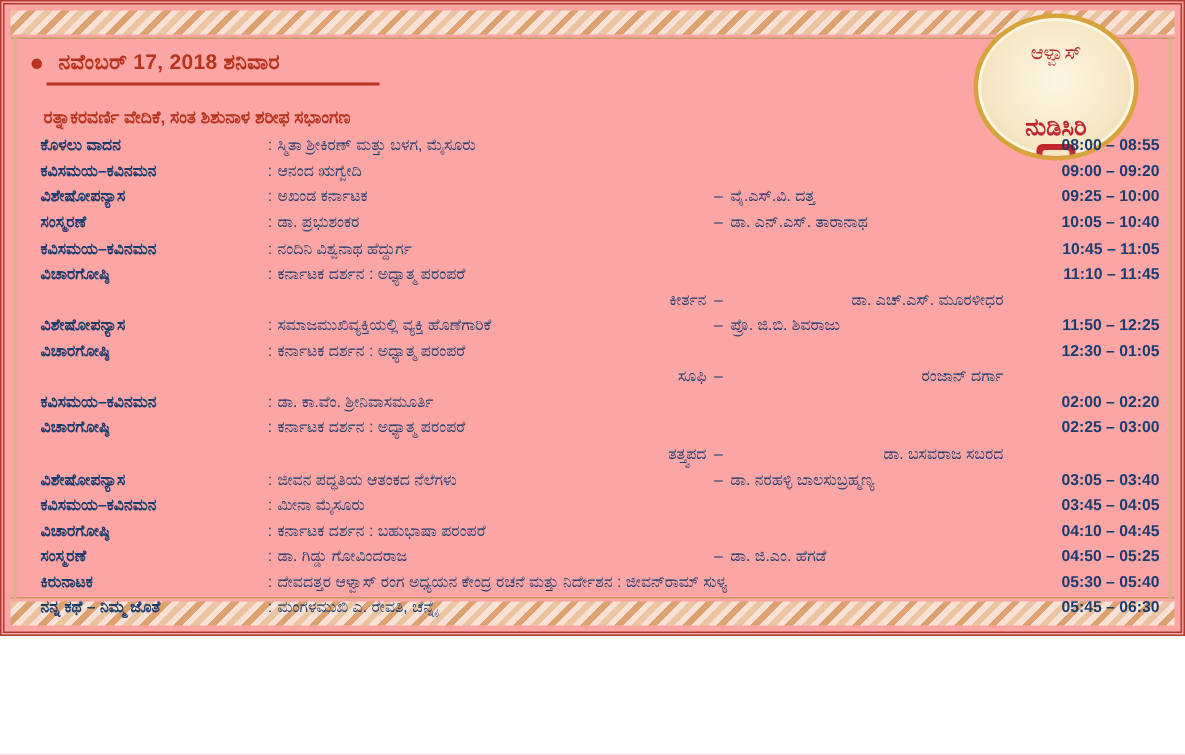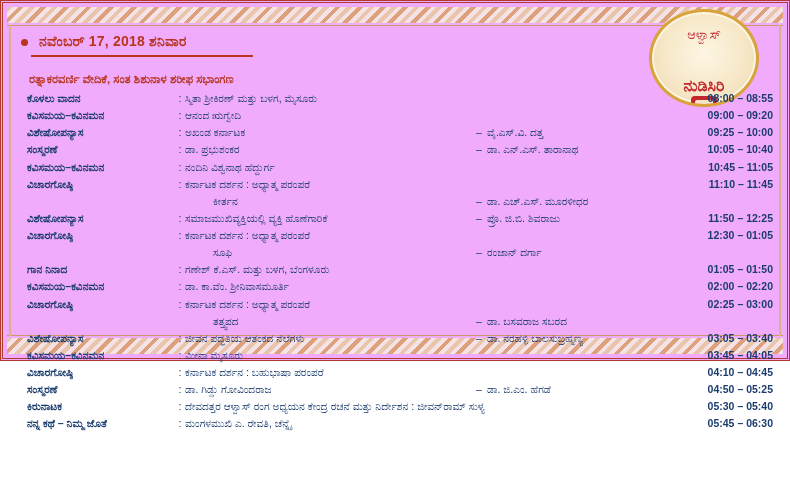--- a/index.html
+++ b/index.html
@@ -9,24 +9,24 @@
   body {
     width: 790px;
     height: 503px;
     background: #ffffff;
     font-family: "Liberation Sans", sans-serif;
     overflow: hidden;
   }
   .page {
     position: relative;
     width: 790px;
-    height: 361px;
+    height: 424px;
     box-sizing: border-box;
     border: 3px double #b03a2e;
-    background: #f0abfc;
+    background: #fca5a5;
   }
   
   .band {
     position: absolute;
     left: 4px;
     right: 4px;
     height: 16px;
     background:
       repeating-linear-gradient(135deg,
         #e8c9a0 0px, #e8c9a0 4px,
@@ -204,20 +204,21 @@
     width: 104px;
     text-align: right;
     white-space: nowrap;
     color: #1a3c6e;
     font-weight: bold;
     padding-right: 2px;
   }
   tr.sub td.c-desc,
   tr.sub td.c-person {
     padding-left: 28px;
+    text-align: right;
   }
   tr.sub td.c-person { padding-left: 0; margin-left: 24px; }
 </style>
 </head>
 <body>
 
 <div class="page">
 
   <div class="band top"></div>
   <div class="band bottom"></div>
@@ -308,26 +309,20 @@
           </tr>
           <tr class="sub">
             <td class="c-type"></td>
             <td class="c-colon"></td>
             <td class="c-desc">ಸೂಫಿ</td>
             <td class="c-dash">–</td>
             <td class="c-person">ರಂಜಾನ್ ದರ್ಗಾ</td>
             <td class="c-time"></td>
           </tr>
           <tr>
-            <td class="c-type">ಗಾನ ನಿನಾದ</td>
-            <td class="c-colon">:</td>
-            <td class="c-desc" colspan="3">ಗಣೇಶ್ ಕೆ.ಎಸ್. ಮತ್ತು ಬಳಗ, ಬೆಂಗಳೂರು</td>
-            <td class="c-time">01:05  –  01:50</td>
-          </tr>
-          <tr>
             <td class="c-type">ಕವಿಸಮಯ–ಕವಿನಮನ</td>
             <td class="c-colon">:</td>
             <td class="c-desc" colspan="3">ಡಾ. ಕಾ.ವೆಂ. ಶ್ರೀನಿವಾಸಮೂರ್ತಿ</td>
             <td class="c-time">02:00  –  02:20</td>
           </tr>
           <tr>
             <td class="c-type">ವಿಚಾರಗೋಷ್ಠಿ</td>
             <td class="c-colon">:</td>
             <td class="c-desc" colspan="3">ಕರ್ನಾಟಕ ದರ್ಶನ : ಅಧ್ಯಾತ್ಮ ಪರಂಪರೆ</td>
             <td class="c-time">02:25  –  03:00</td>

